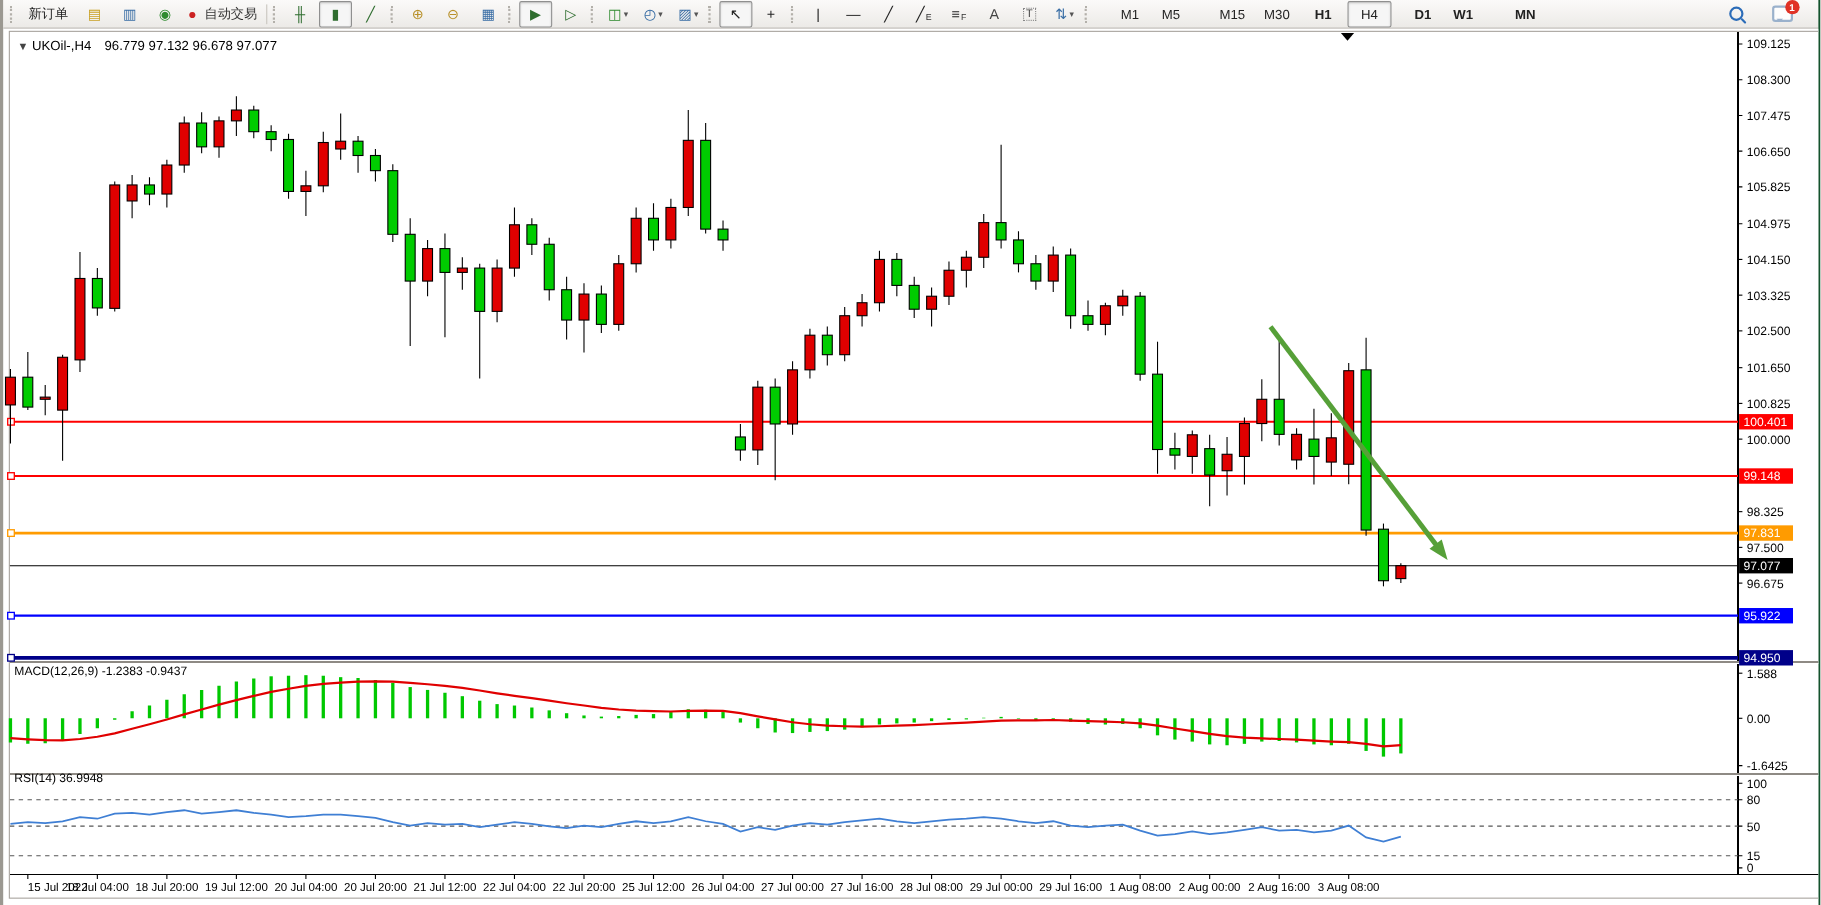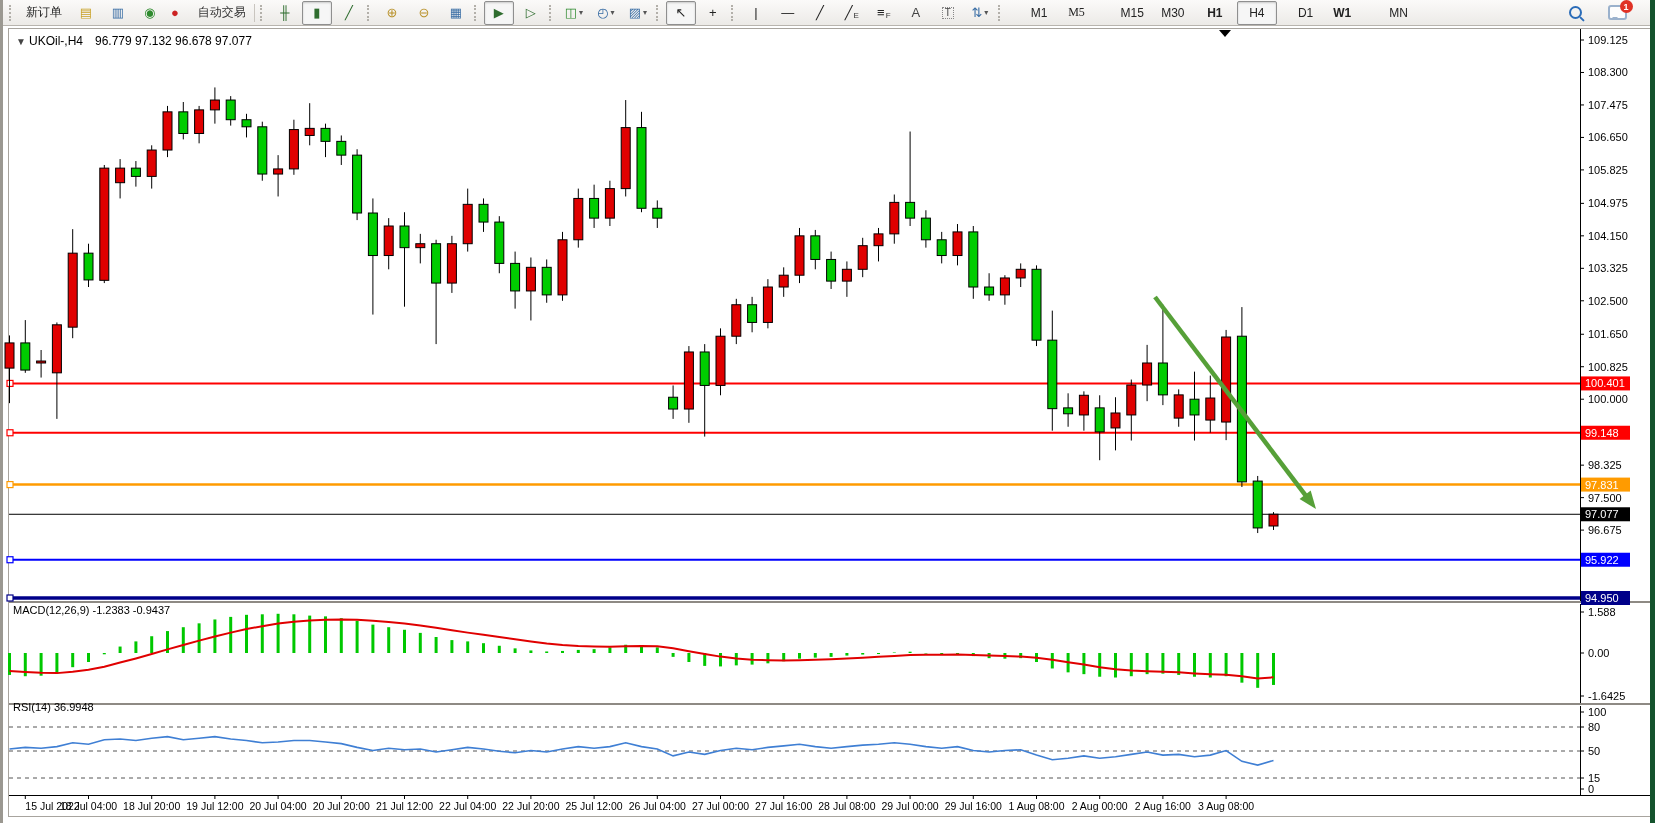--- a/index.html
+++ b/index.html
@@ -1,17 +1,17 @@
 <!DOCTYPE html>
 <html><head>
 <meta charset="utf-8">
 <style>
   html,body{margin:0;padding:0;background:#ece9e5;font-family:"Liberation Sans",sans-serif;}
   #app{position:relative;width:1655px;height:823px;background:#fff;overflow:hidden;
-       border-left:3px solid #9b9891;border-right:5px solid #14532d;box-sizing:border-box;}
+       border-left:3px solid #9b9891;border-right:2px solid #14532d;box-sizing:border-box;}
   
   #toolbar{position:absolute;left:0;top:0;width:100%;height:26px;
     background:linear-gradient(#fbfaf9,#eceae7);border-bottom:1px solid #b8b4ae;
     display:flex;align-items:center;box-sizing:border-box;padding:0 4px;z-index:5;}
   .grip{width:3px;height:16px;border-left:2px dotted #b3b0aa;margin:0 4px 0 2px;}
   .tbtn{display:inline-flex;align-items:center;justify-content:center;height:22px;min-width:22px;
     padding:0 3px;margin:0 1px;border:1px solid transparent;border-radius:2px;
     font-size:12px;color:#333;cursor:default;position:relative;background:transparent;}
   .tbtn.pressed{border:1px solid #8f8f8f;background:#f6f6f6;box-shadow:inset 0 1px 2px rgba(0,0,0,.18);}
   .tbtn .glyph{font-size:13px;line-height:1;}
@@ -46,21 +46,21 @@
           <span class="glyph" style="color: rgb(201, 162, 39);">▤</span>
         </span>
         <span class="tbtn">
           <span class="glyph" style="color: rgb(58, 110, 165);">▥</span>
         </span>
         <span class="tbtn">
           <span class="glyph" style="color: rgb(46, 139, 46);">◉</span>
         </span>
         <span class="tbtn">
           <span class="glyph" style="color: rgb(204, 34, 34);">●</span>
-          <span style="margin-left: 19px;">自动交易</span>
+          <span style="margin-left: 7px;">自动交易</span>
         </span>
         <span class="sep"></span>
         <span class="grip"></span>
         <span class="tbtn">
           <span class="glyph" style="color: rgb(47, 109, 47);">╫</span>
         </span>
         <span class="tbtn pressed">
           <span class="glyph" style="color: rgb(47, 109, 47);">▮</span>
         </span>
         <span class="tbtn">
@@ -129,42 +129,42 @@
         </span>
         <span class="tbtn">
           <span class="glyph" style="color: rgb(58, 110, 165);">⇅</span>
           <span class="dd">▾</span>
         </span>
         <span class="grip"></span>
         <span class="tbtn tf text">
           <span style="margin-left: 16px;">M1</span>
         </span>
         <span class="tbtn tf text">
-          <span style="margin-left: 0px; font-family: Liberation Serif, serif;">M5</span>
+          <span style="margin-left: 0px;">M5</span>
         </span>
         <span class="tbtn tf text">
           <span style="margin-left: 15px; text-align: center;">M15</span>
         </span>
         <span class="tbtn tf text">
           <span style="margin-left: 0px;">M30</span>
         </span>
         <span class="tbtn tf text">
           <span style="margin-left: 0px; font-weight: bold;">H1</span>
         </span>
         <span class="tbtn pressed tf text">
           <span style="margin-left: 0px; text-align: center;">H4</span>
         </span>
         <span class="tbtn tf text">
-          <span style="margin-left: 12px;">D1</span>
+          <span style="margin-left: 12px; font-weight: bold;">D1</span>
         </span>
         <span class="tbtn tf text">
           <span style="margin-left: 0px; font-weight: bold;">W1</span>
         </span>
         <span class="tbtn tf text">
-          <span style="margin-left: 18px;">MN</span>
+          <span style="margin-left: 18px; font-weight: bold;">MN</span>
         </span>
       </span>
   <span id="tb-right">
     <span class="tbtn">
           <span class="mag"></span>
         </span>
     <span class="tbtn" style="margin-right:6px;">
       <span class="chat">
         <span class="badge">1</span>
       </span>

